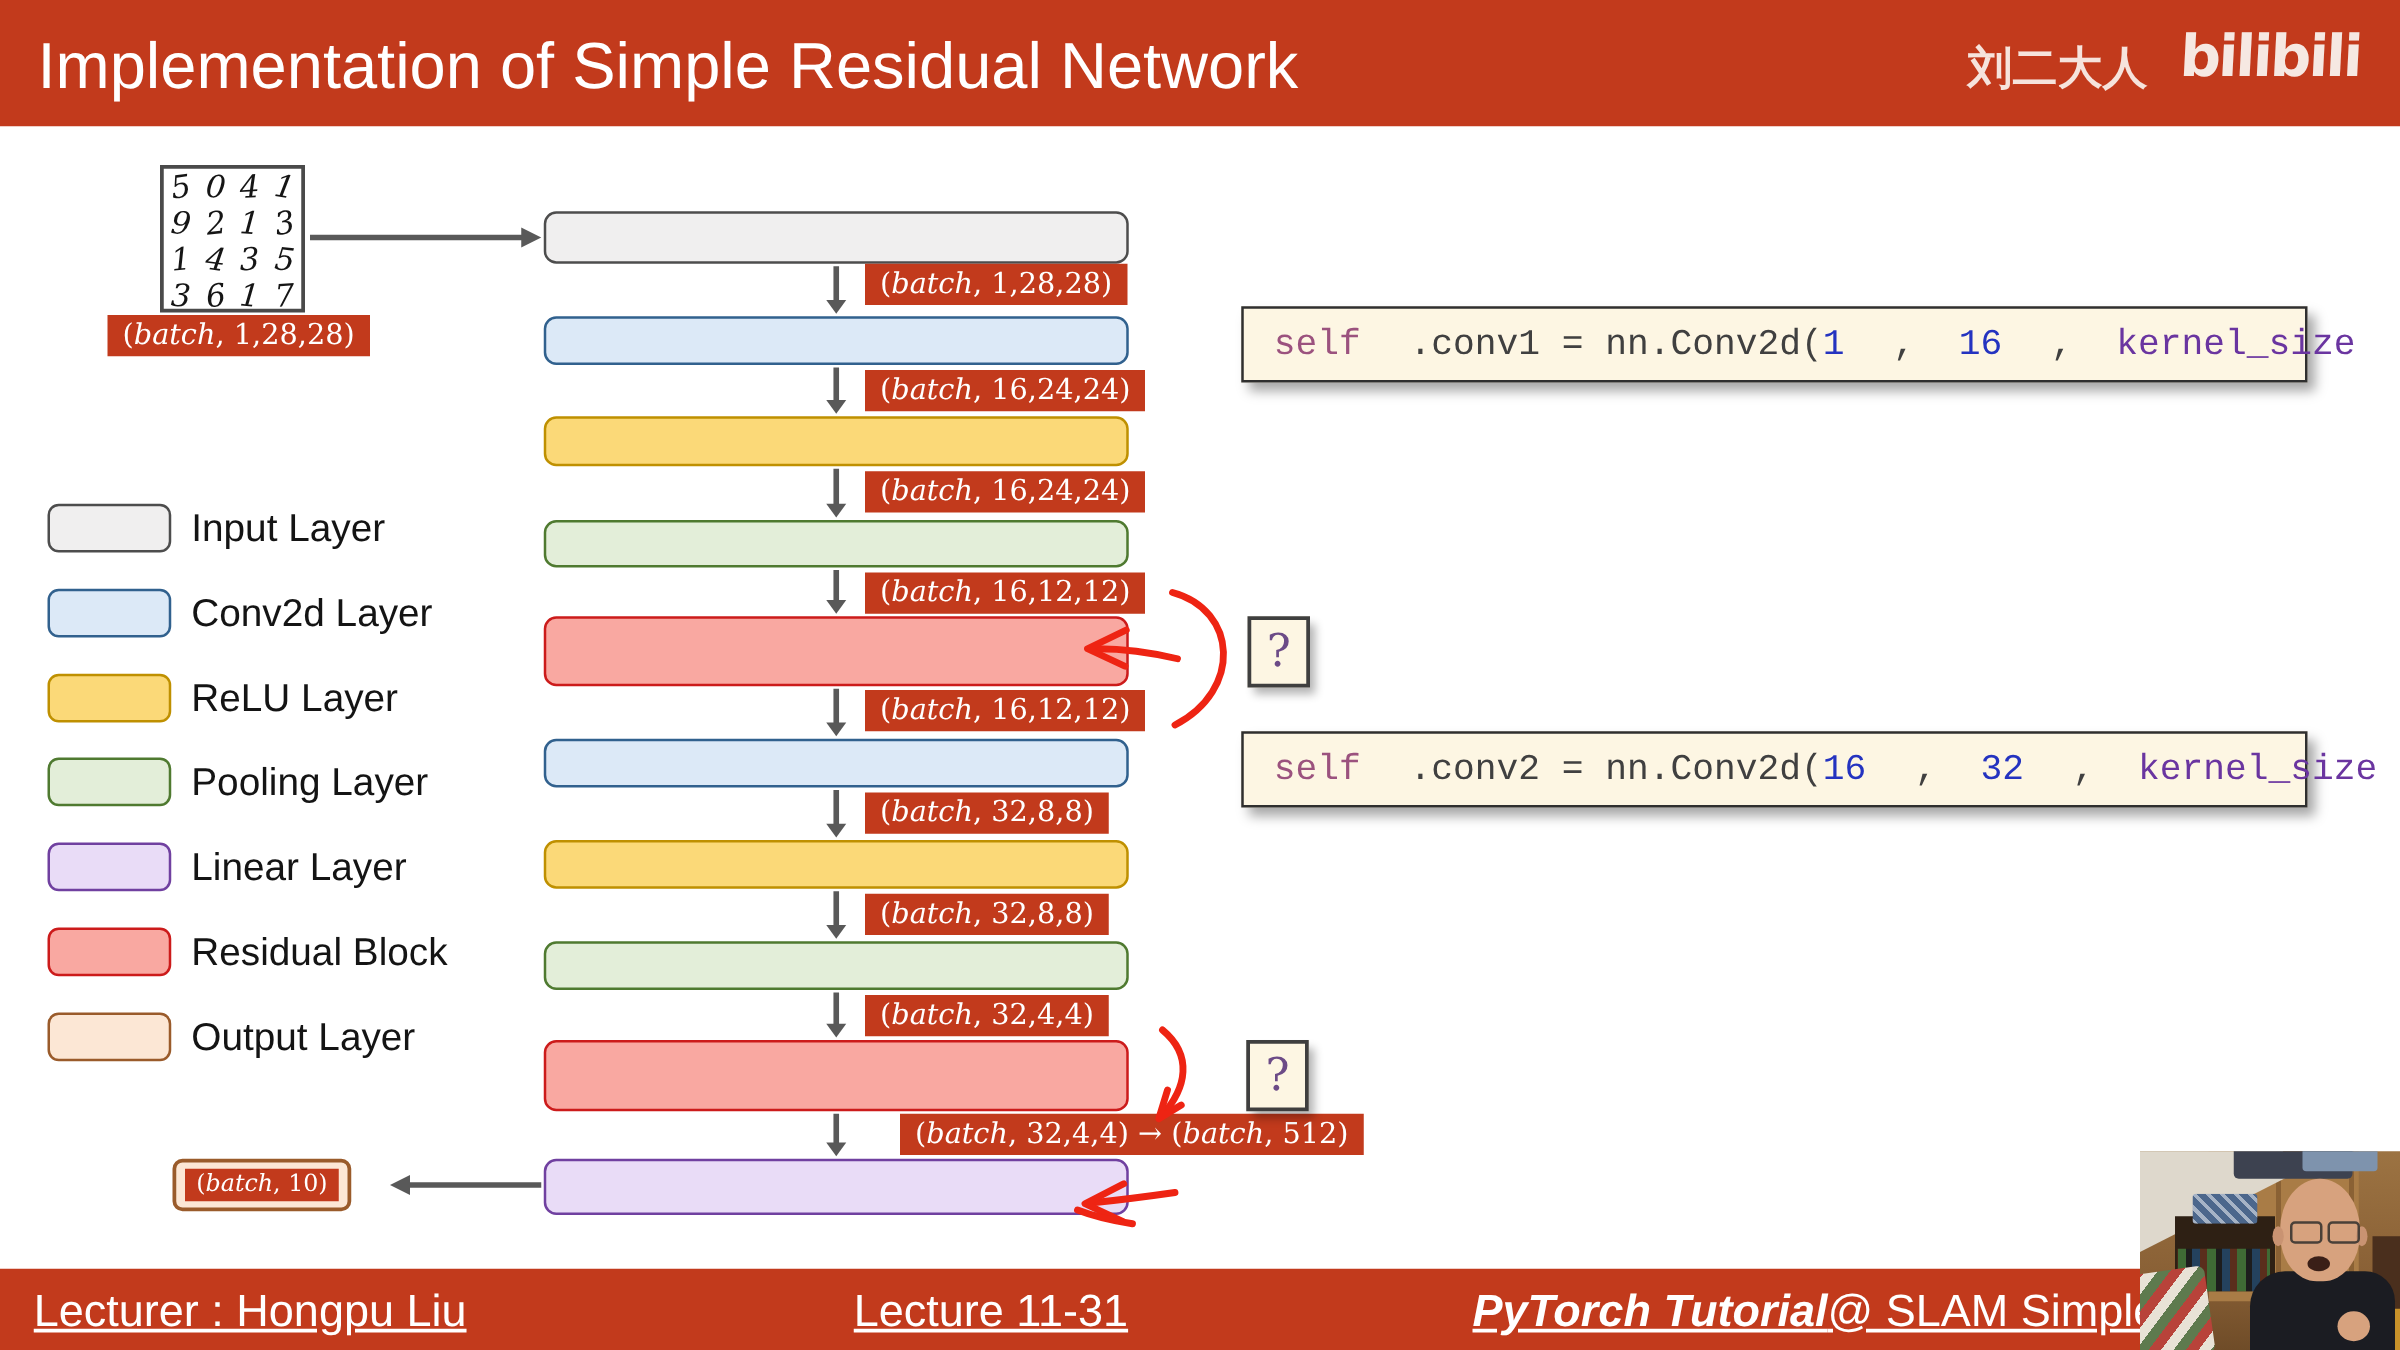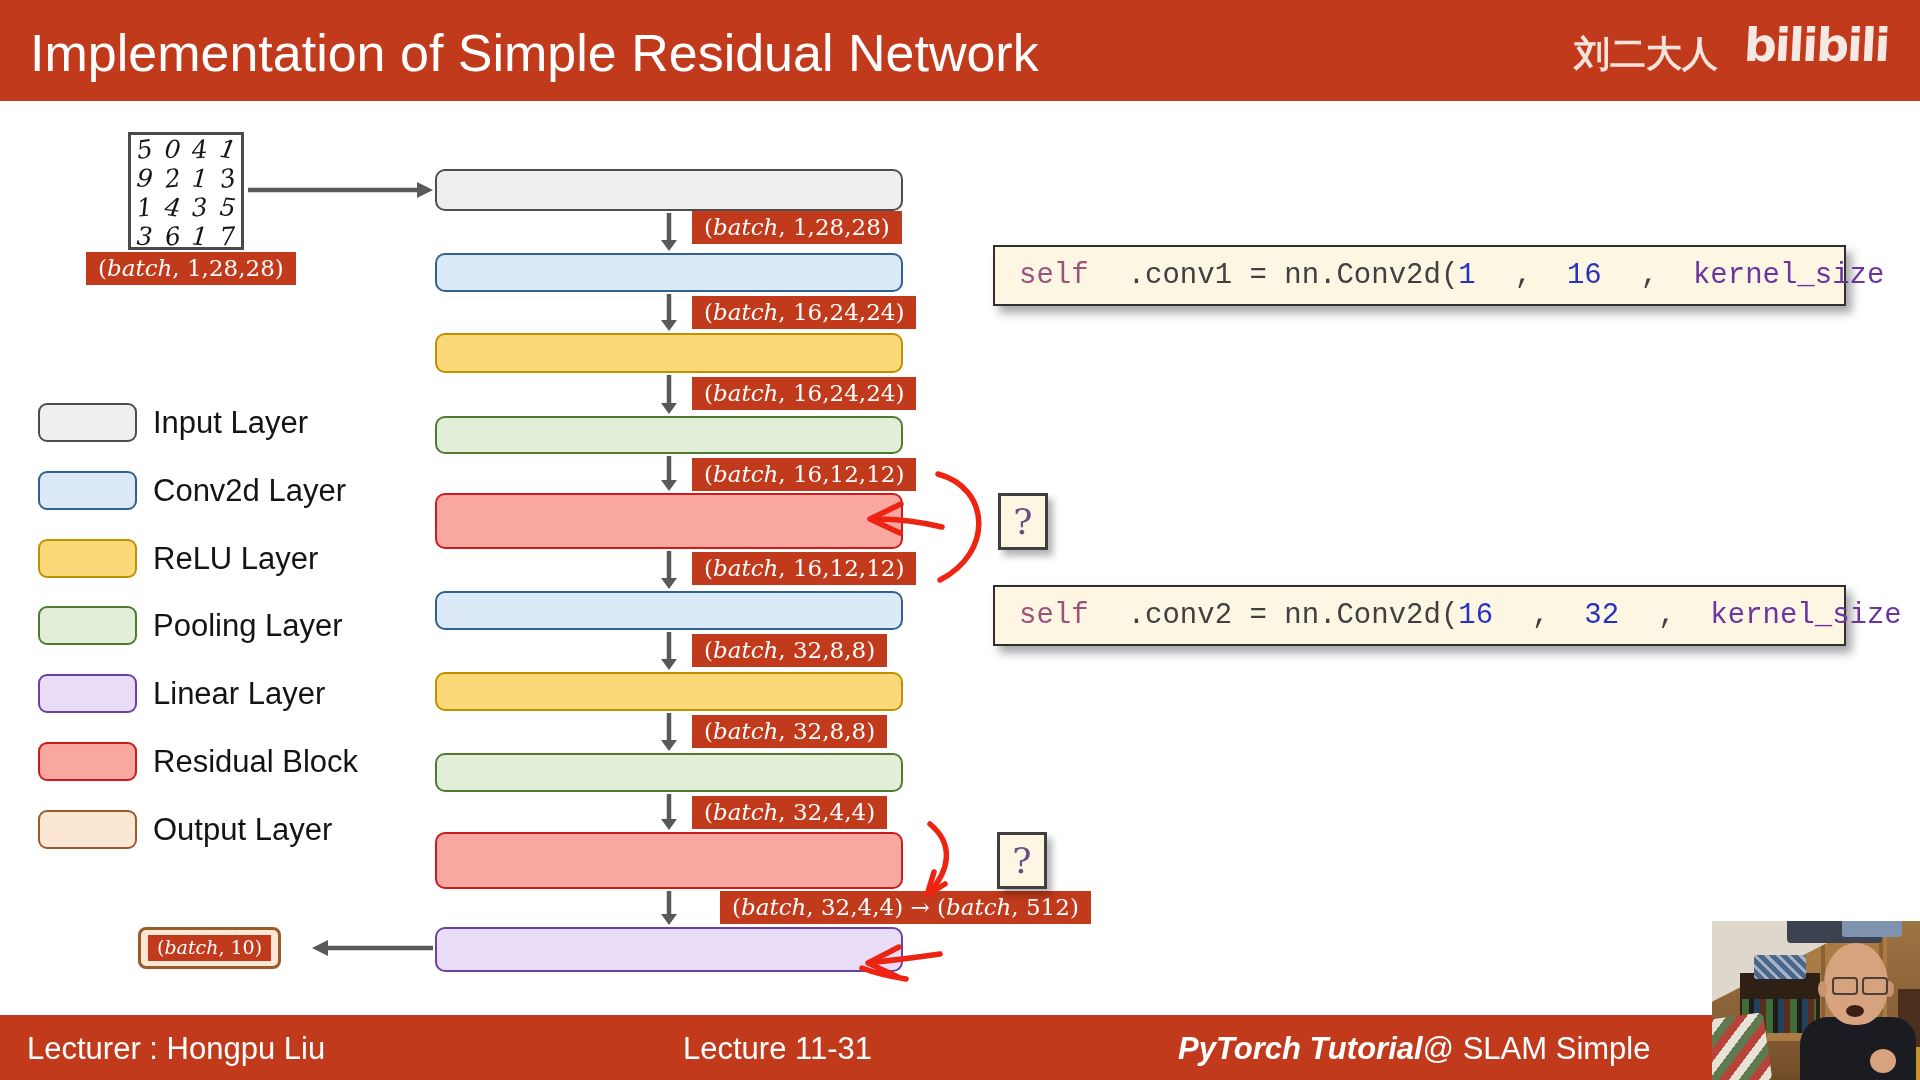--- a/index.html
+++ b/index.html
@@ -7,21 +7,21 @@
          font-family:"Liberation Sans",sans-serif;}
 
   
   .topbar{position:absolute;left:0;top:0;width:1920px;height:101px;background:#C23A1C;}
   .title{position:absolute;left:30px;top:0;height:101px;line-height:106px;color:#ffffff;
          font-size:52px;font-weight:400;letter-spacing:0px;white-space:nowrap;}
   .channel{position:absolute;left:1574px;top:30px;color:#F6E3DC;font-size:36px;font-weight:700;white-space:nowrap;}
   .logo{position:absolute;left:1744px;top:18px;color:#F6E8E2;font-size:46px;font-weight:800;
         font-family:"DejaVu Sans",sans-serif;letter-spacing:-2px;transform:skewX(-3deg);}
   .botbar{position:absolute;left:0;top:1015px;width:1920px;height:65px;background:#C23A1C;}
-  .botbar span{position:absolute;top:0;height:54px;line-height:68px;color:#fff;font-size:31px;white-space:nowrap;}
+  .botbar span{position:absolute;top:0;height:54px;line-height:68px;color:#fff;font-size:36px;white-space:nowrap;text-decoration:underline;}
   .lecturer{left:27px;}
   .lectno{left:683px;}
   .course{left:1178px;}
   .course .it{font-style:italic;font-weight:600;}
 
   
   .mnist{position:absolute;left:128px;top:132px;width:116px;height:118px;background:#ffffff;
          border:3px solid #4A4A4A;box-sizing:border-box;display:grid;
          grid-template-columns:repeat(4,1fr);grid-template-rows:repeat(4,1fr);}
   .mnist span{display:flex;align-items:center;justify-content:center;

